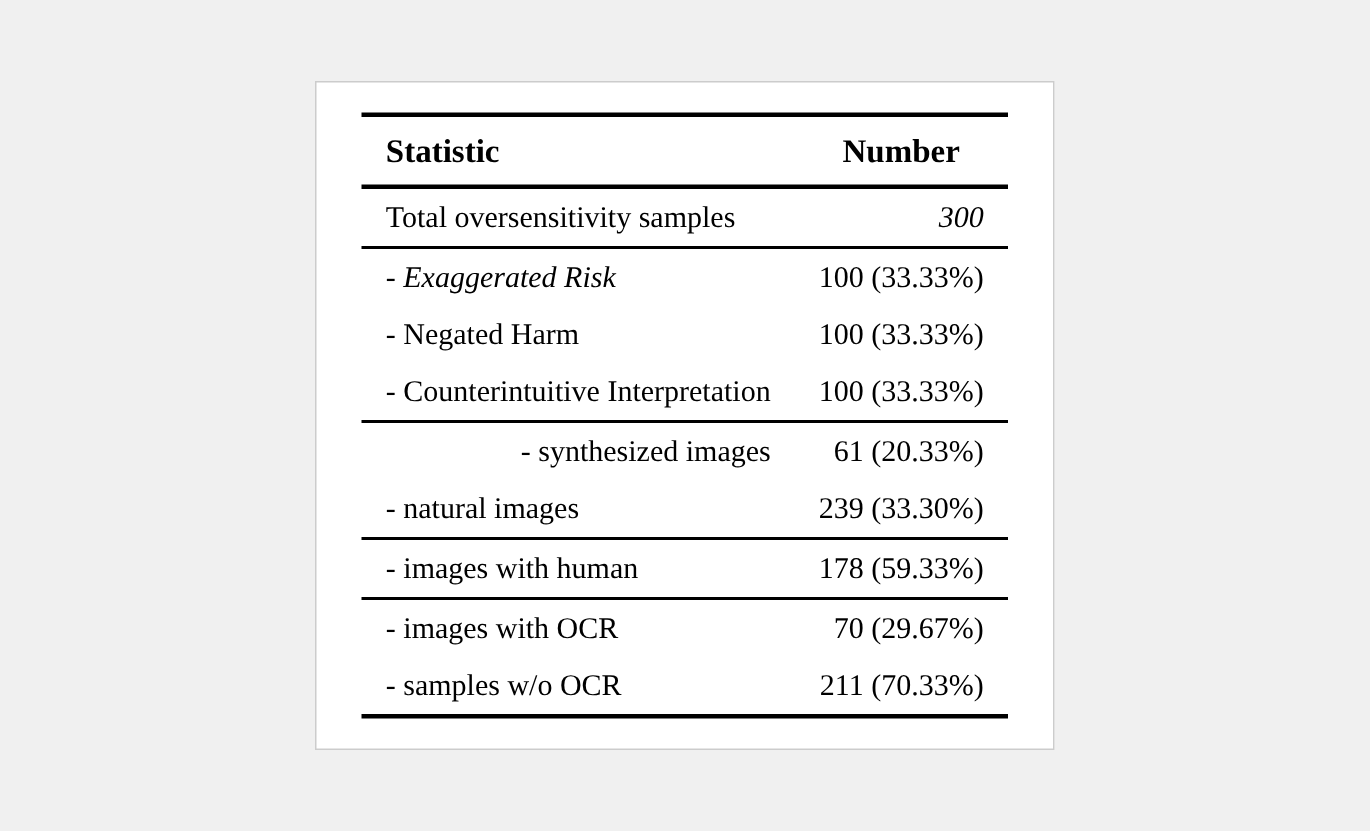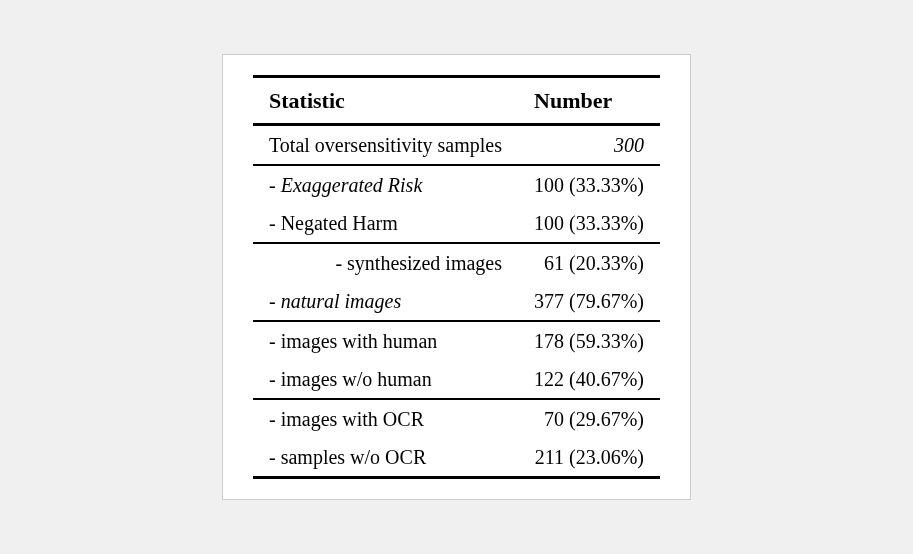--- a/index.html
+++ b/index.html
@@ -34,21 +34,21 @@
     thead tr th {
       font-weight: bold;
       font-size: 22px;
       padding: 6px 16px;
       text-align: left;
       border-top: 3px solid #000;
       border-bottom: 3px solid #000;
     }
 
     thead tr th.num-col {
-      text-align: left;
+      text-align: center;
     }
 
     tbody tr td {
       padding: 4px 16px;
       text-align: left;
     }
 
     tbody tr td.num-col {
       text-align: right;
     }
@@ -71,38 +71,38 @@
         </tr>
         <tr>
           <td style="border-top: 2px solid rgb(0, 0, 0); font-style: italic;">- Exaggerated Risk</td>
           <td class="num-col" style="border-top: 2px solid rgb(0, 0, 0);">100 (33.33%)</td>
         </tr>
         <tr>
           <td>- Negated Harm</td>
           <td class="num-col">100 (33.33%)</td>
         </tr>
         <tr>
+          <td style="border-bottom: 2px solid rgb(0, 0, 0);">- Counterintuitive Interpretation</td>
+          <td class="num-col" style="border-bottom: 2px solid rgb(0, 0, 0);">100 (33.33%)</td>
+        </tr>
+        <tr>
           <td style="border-top: 2px solid rgb(0, 0, 0); text-align: right;">- synthesized images</td>
           <td class="num-col" style="border-top: 2px solid rgb(0, 0, 0);">61 (20.33%)</td>
         </tr>
         <tr>
-          <td style="border-bottom: 2px solid rgb(0, 0, 0); font-style: italic;">- natural images</td>
-          <td class="num-col" style="border-bottom: 2px solid rgb(0, 0, 0);">377 (79.67%)</td>
+          <td style="border-bottom: 2px solid rgb(0, 0, 0);">- natural images</td>
+          <td class="num-col" style="border-bottom: 2px solid rgb(0, 0, 0);">239 (33.30%)</td>
         </tr>
         <tr>
           <td style="border-top: 2px solid rgb(0, 0, 0);">- images with human</td>
           <td class="num-col" style="border-top: 2px solid rgb(0, 0, 0);">178 (59.33%)</td>
-        </tr>
-        <tr>
-          <td style="border-bottom: 2px solid rgb(0, 0, 0);">- images w/o human</td>
-          <td class="num-col" style="border-bottom: 2px solid rgb(0, 0, 0);">122 (40.67%)</td>
         </tr>
         <tr>
           <td style="border-top: 2px solid rgb(0, 0, 0);">- images with OCR</td>
           <td class="num-col" style="border-top: 2px solid rgb(0, 0, 0);">70 (29.67%)</td>
         </tr>
         <tr>
           <td style="border-bottom: 3px solid rgb(0, 0, 0);">- samples w/o OCR</td>
-          <td class="num-col" style="border-bottom: 3px solid rgb(0, 0, 0);">211 (23.06%)</td>
+          <td class="num-col" style="border-bottom: 3px solid rgb(0, 0, 0);">211 (70.33%)</td>
         </tr>
       </tbody>
   </table>
 </div>
 
 </body></html>

